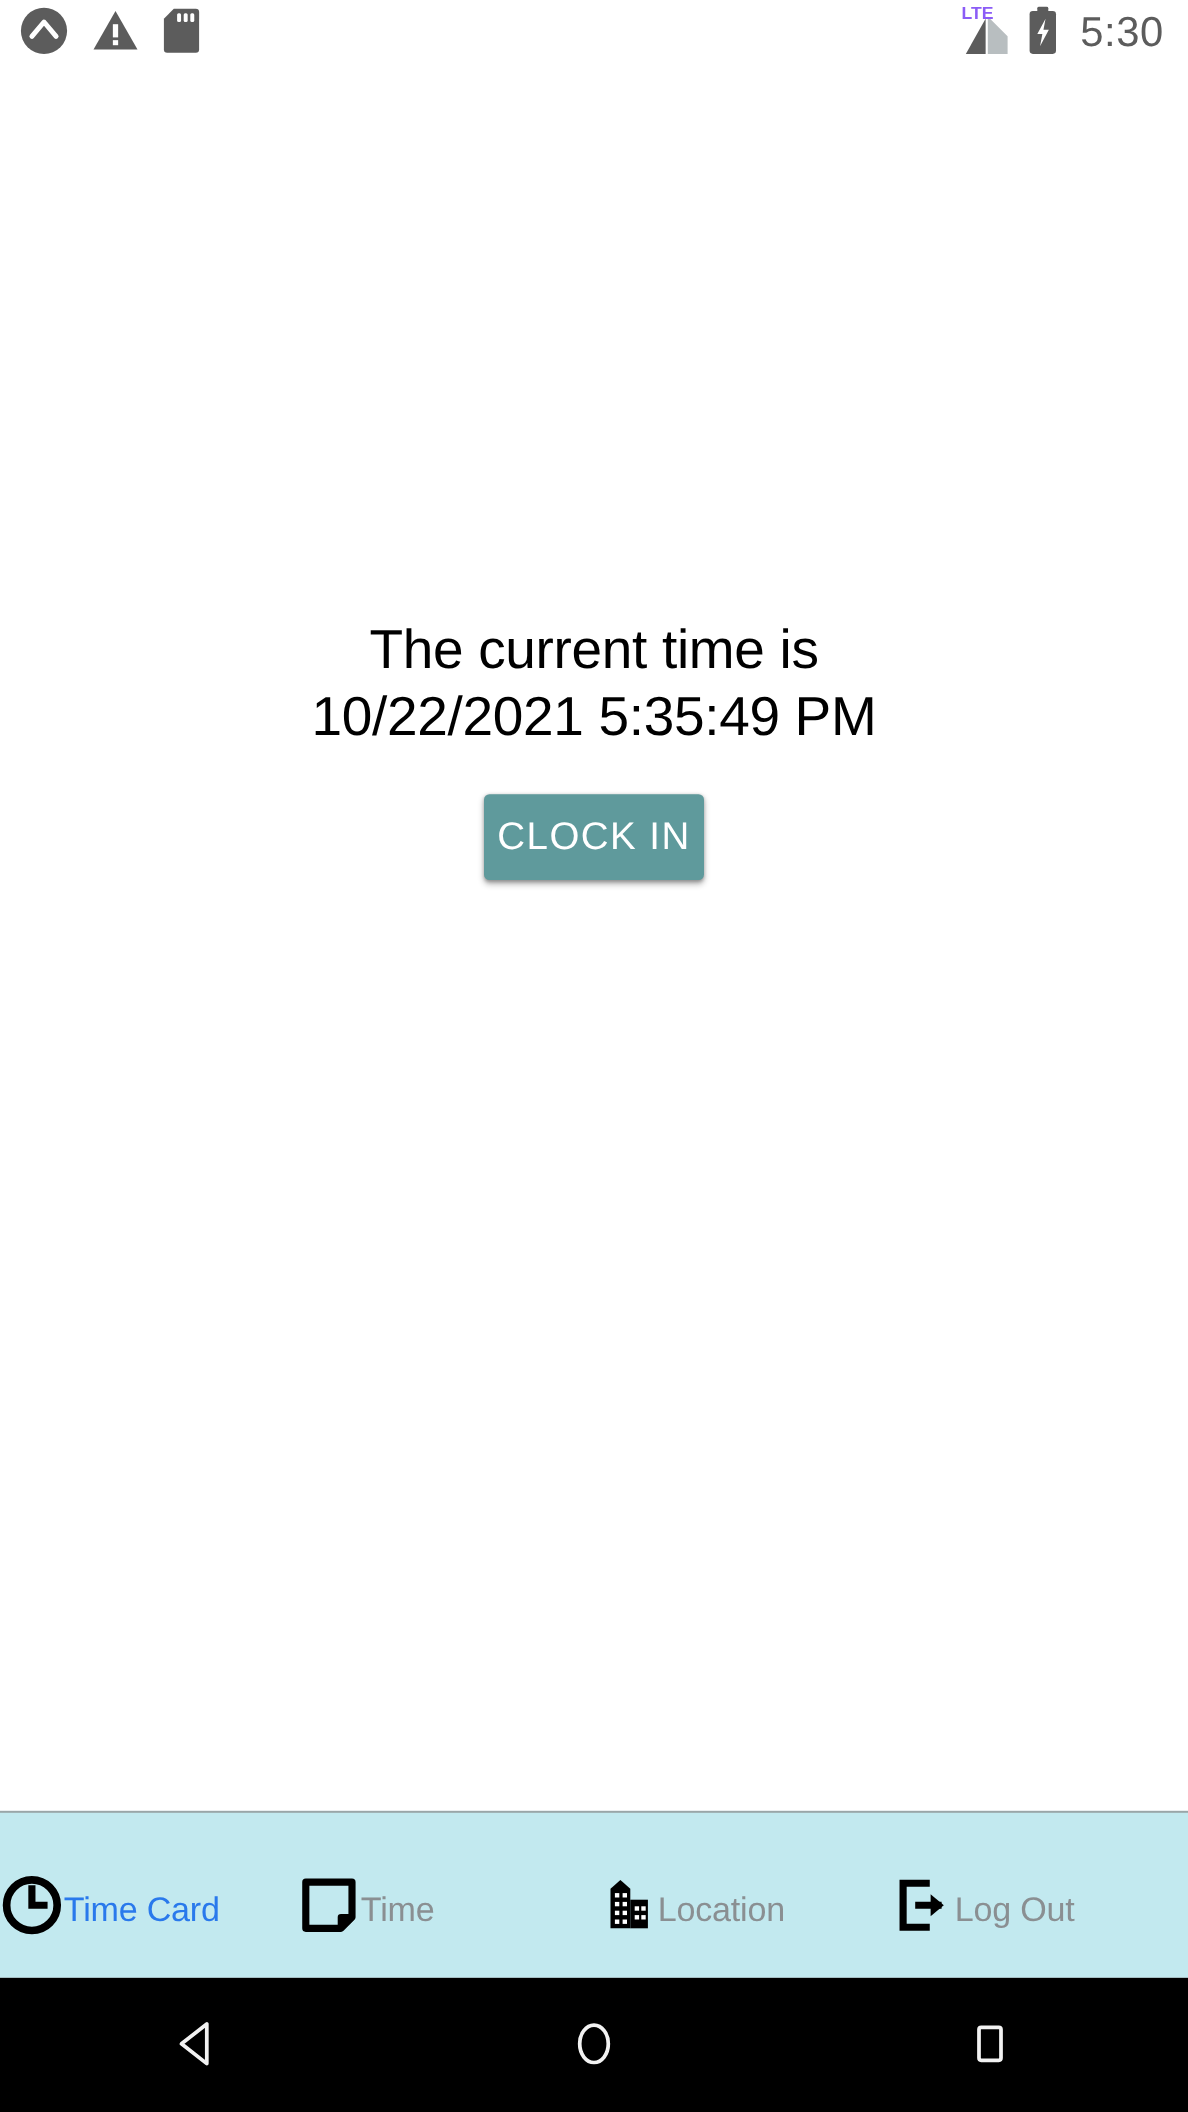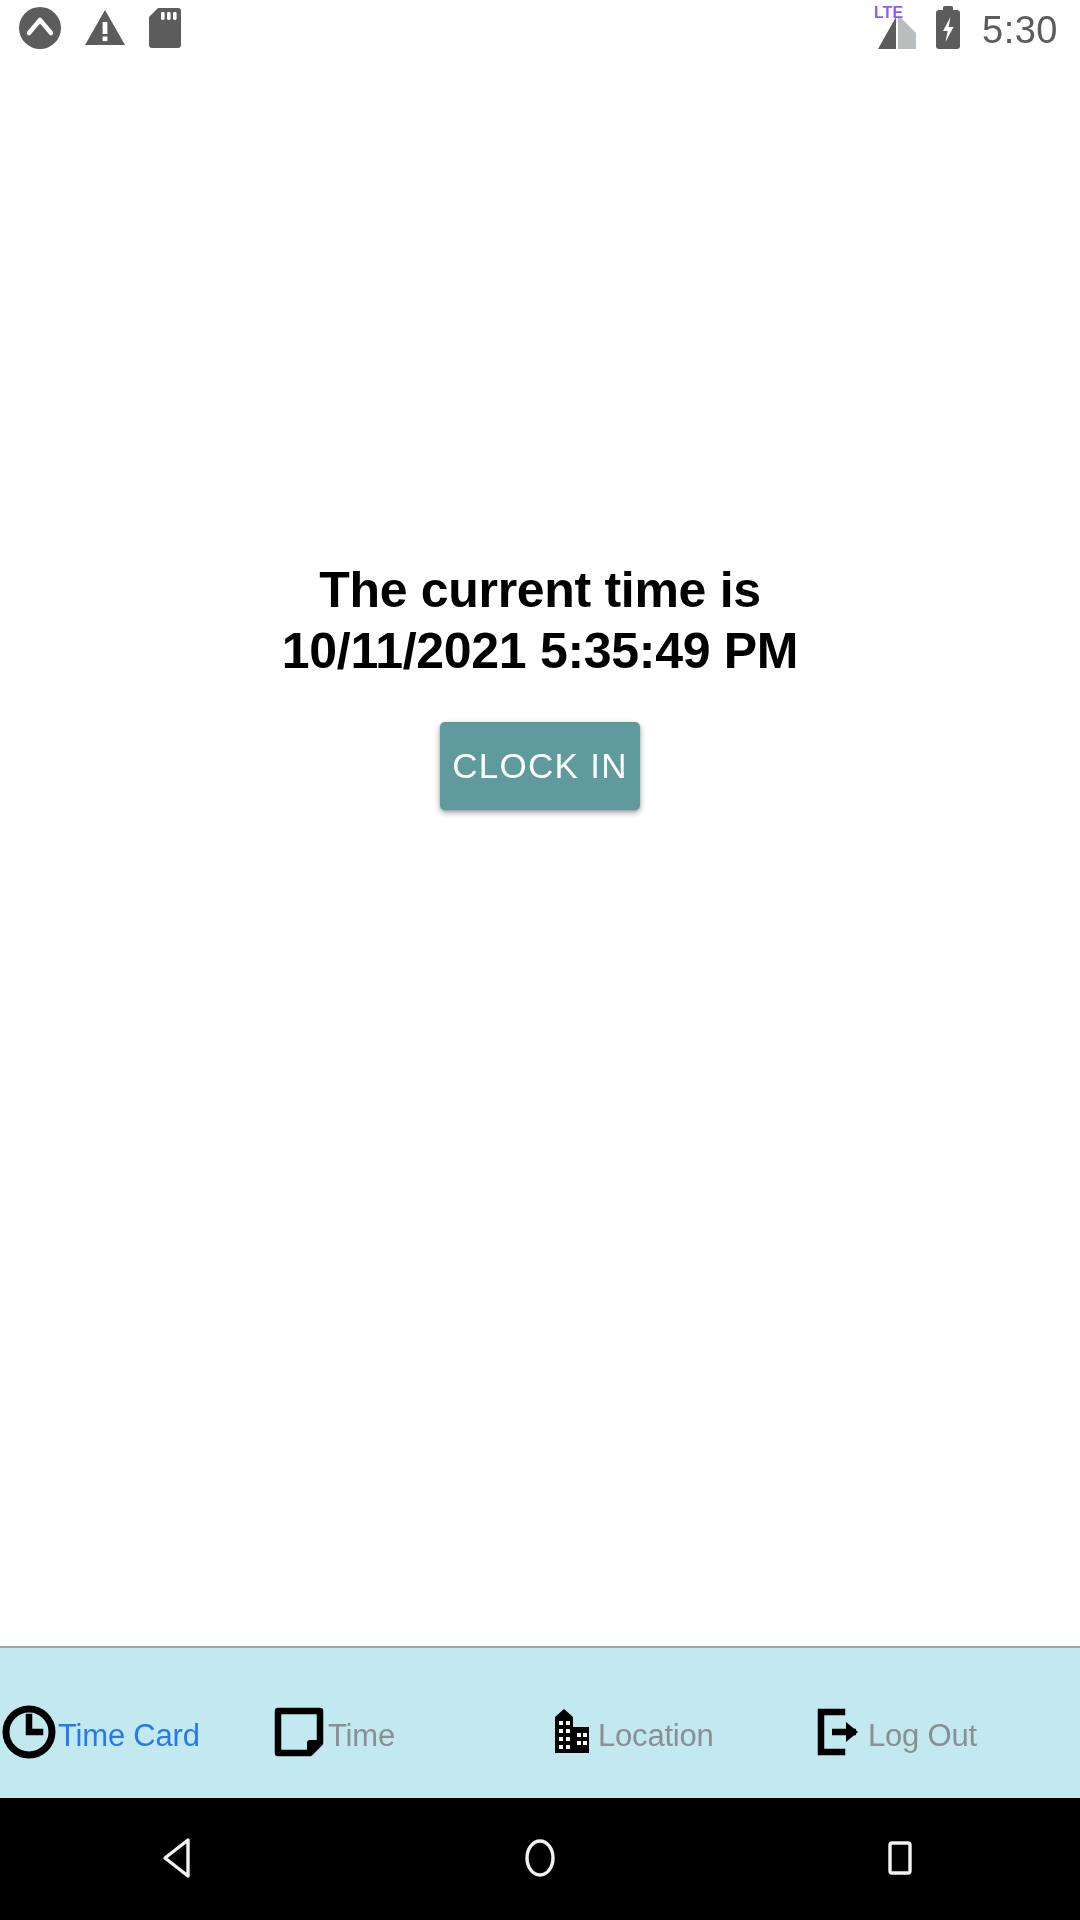--- a/index.html
+++ b/index.html
@@ -52,28 +52,28 @@
     position:absolute;
     left:0; right:0;
     top:500px;
     display:flex; flex-direction:column; align-items:center;
   }
   #time-message {
     text-align:center;
     font-size:50px;
     line-height:1.22;
     color:#000000;
-    font-weight:700;
+    font-weight:400;
     letter-spacing:-0.3px;
   }
   #time-message .line { display:block; white-space:nowrap; }
 
   #clock-in-button {
     margin-top:40px;
-    width:200px; height:88px;
+    width:200px; height:78px;
     background:#5f9a9c;
     color:#ffffff;
     border:none;
     border-radius:5px;
     font-family:"Liberation Sans", sans-serif;
     font-size:35px;
     letter-spacing:1.3px;
     cursor:pointer;
     box-shadow:0 3px 6px rgba(0,0,0,0.30), 0 1px 3px rgba(0,0,0,0.22);
     display:flex; align-items:center; justify-content:center;
@@ -176,21 +176,21 @@
 
       <span id="status-clock">5:30</span>
     </div>
   </div>
 
   <div id="main">
     <div id="content-block">
 
       <div id="time-message">
         <span class="line">The current time is</span>
-        <span class="line">10/11/2021 5:35:49 PM</span>
+        <span class="line">10/22/2021 5:35:49 PM</span>
       </div>
 
       <button id="clock-in-button">
         <span>CLOCK IN</span>
       </button>
     </div>
   </div>
 
   <div id="tab-bar">
 

